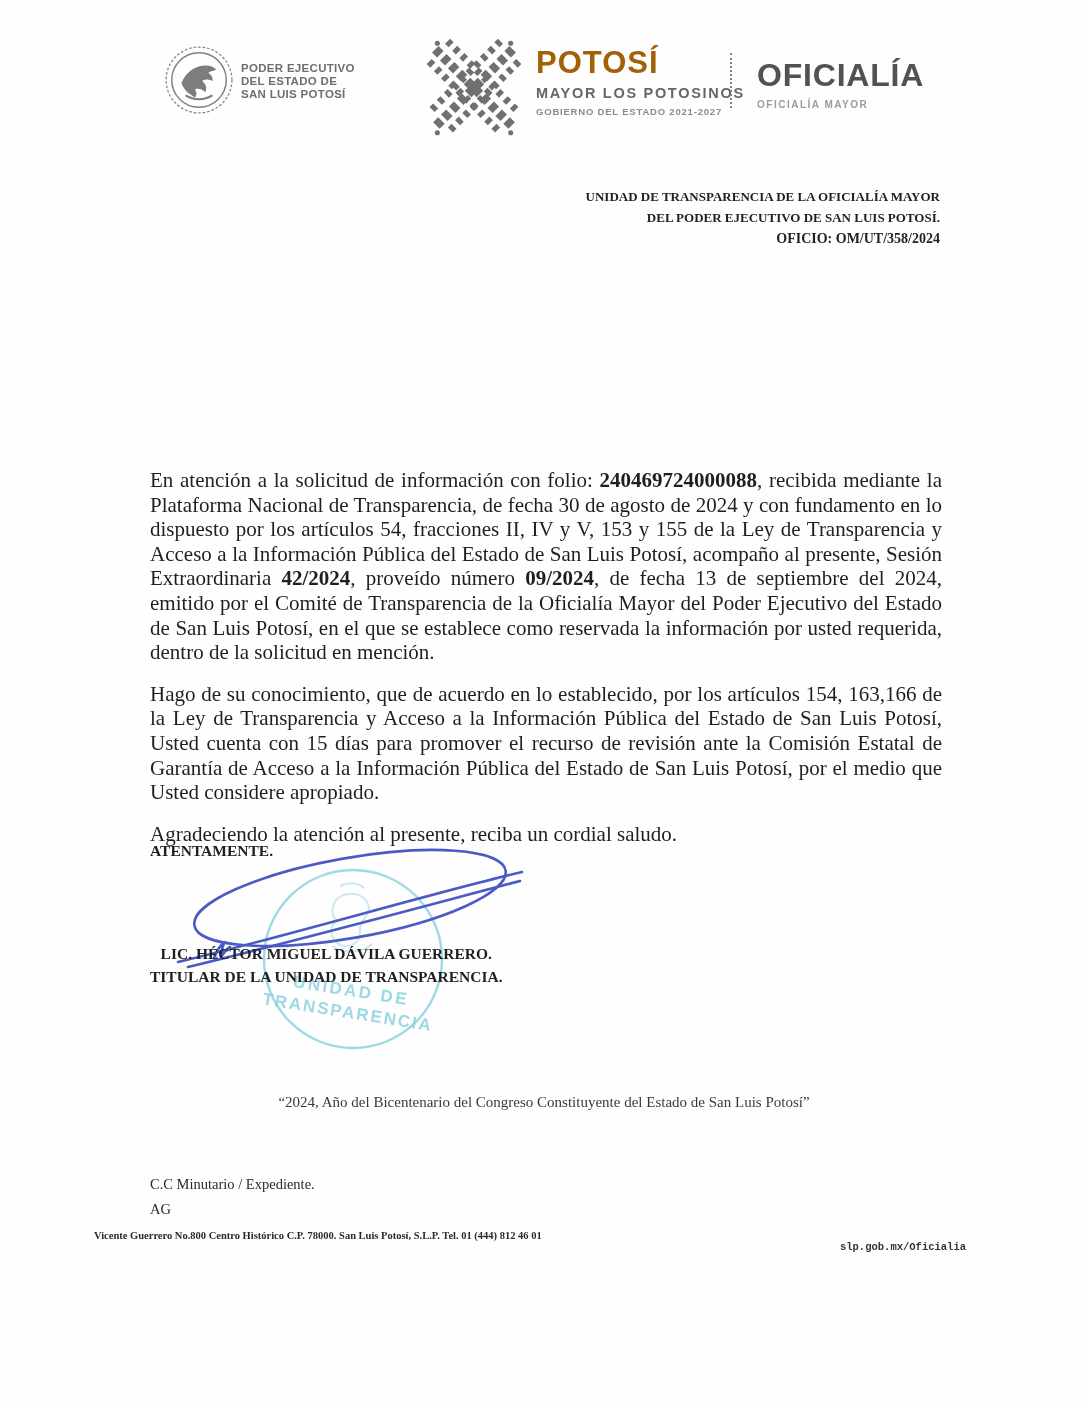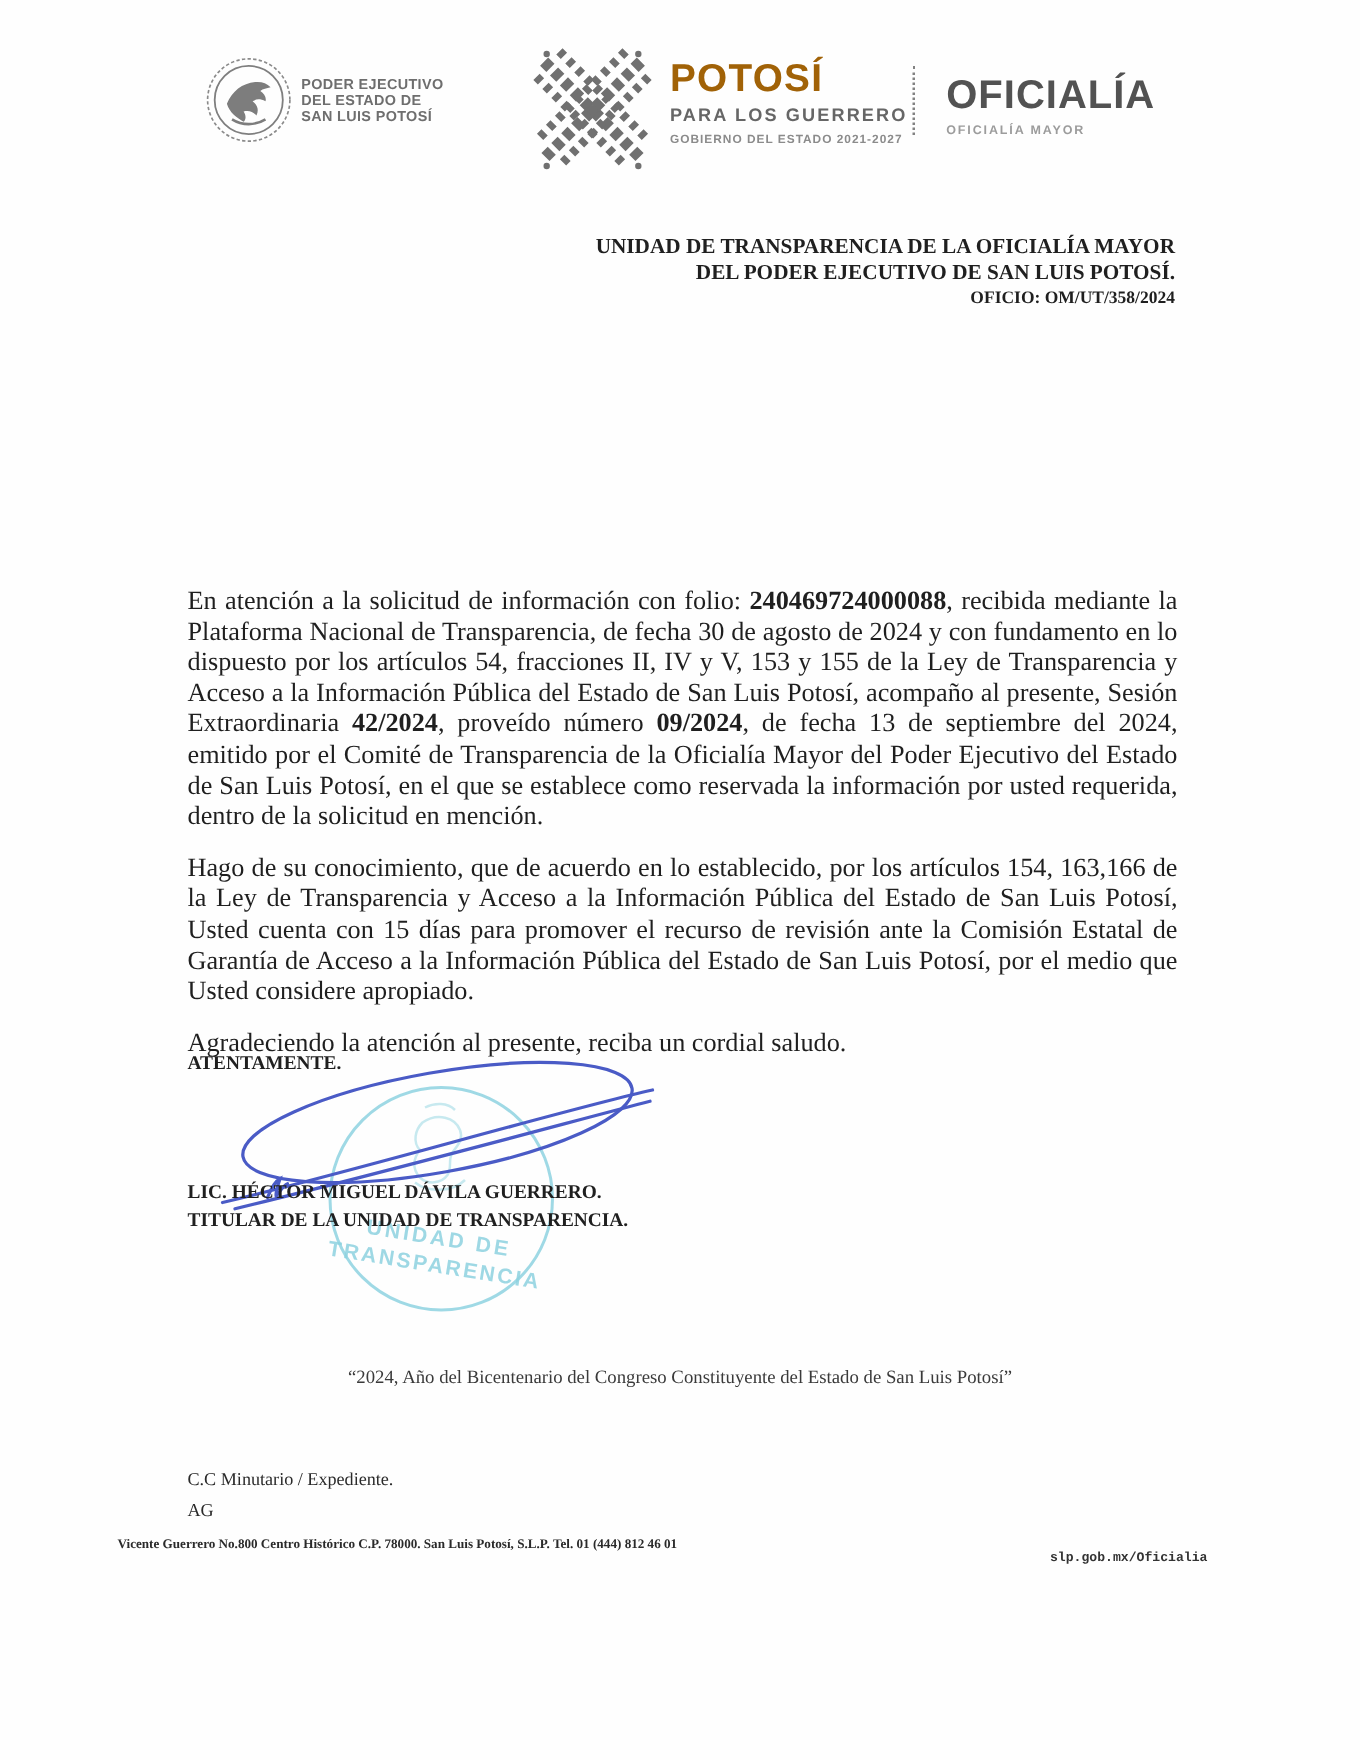--- a/index.html
+++ b/index.html
@@ -24,34 +24,34 @@
   .brand { position: absolute; left: 536px; top: 47px; font-family: "Liberation Sans", sans-serif; }
   .brand-name { font-size: 31px; font-weight: 800; color: #a16207; letter-spacing: 1px; line-height: 1; }
   .brand-slogan { font-size: 14.5px; font-weight: bold; color: #666666; letter-spacing: 1.7px; margin-top: 7px; }
   .brand-gov { font-size: 9.5px; font-weight: bold; color: #8b8b8b; letter-spacing: 0.8px; margin-top: 5px; }
   .logo-divider { position: absolute; left: 730px; top: 53px; height: 55px; width: 0; border-left: 2px dotted #828282; }
   .office { position: absolute; left: 757px; top: 59px; font-family: "Liberation Sans", sans-serif; }
   .office-name { font-size: 32px; font-weight: 800; color: #525252; letter-spacing: 0.8px; line-height: 1; }
   .office-sub { font-size: 10px; font-weight: bold; color: #9c9c9c; letter-spacing: 1.5px; margin-top: 8px; }
   
   .heading { position: absolute; right: 148px; top: 186px; text-align: right; font-weight: bold; }
-  .heading .l1, .heading .l2 { font-size: 17px; line-height: 21px; }
+  .heading .l1, .heading .l2 { font-size: 13px; line-height: 21px; }
   .heading .oficio { font-size: 14px; margin-top: 3px; }
   .heading .place-date { font-size: 12px; margin-top: 4px; }
   
   .recipient { position: absolute; left: 150px; top: 418px; font-weight: bold; font-size: 15.5px; line-height: 22.5px; }
   
   .letter-body { position: absolute; left: 150px; top: 468px; width: 792px; }
   .letter-body p { margin: 0 0 17px 0; font-size: 21px; line-height: 24.6px; text-align: justify; }
   .letter-body p.closing { text-align: left; }
   .bold { font-weight: bold; }
   
   .atentamente { position: absolute; left: 150px; top: 842px; font-weight: bold; font-size: 15.5px; z-index: 3; }
   .sig-svg { position: absolute; left: 150px; top: 846px; width: 400px; height: 218px; z-index: 1; }
-  .signer { position: absolute; left: 150px; top: 943px; font-weight: bold; font-size: 15.5px; line-height: 22.5px; z-index: 2; }
+  .signer { position: absolute; left: 150px; top: 943px; font-weight: bold; font-size: 15.5px; line-height: 22.5px; z-index: 2; text-align: center; }
   
   .motto { position: absolute; left: 0; top: 1094px; width: 100%; text-align: center; font-size: 15px; color: #3a3a3a; }
   .cc-block { position: absolute; left: 150px; top: 1172px; font-size: 14.5px; line-height: 25px; color: #2a2a2a; }
   .address { position: absolute; left: 94px; top: 1230px; font-size: 10.5px; font-weight: bold; color: #2a2a2a; }
   .website { position: absolute; right: 122px; top: 1241px; font-family: "Liberation Mono", "DejaVu Sans Mono", monospace; font-size: 10.5px; font-weight: bold; color: #333333; }
 </style>
 </head>
 <body>
 
 <div class="page">
@@ -80,21 +80,21 @@
     <g fill="#707070">
       <circle cx="50" cy="54" r="4"></circle>
       <circle cx="14" cy="10" r="2.5"></circle>
       <circle cx="86" cy="10" r="2.5"></circle>
       <circle cx="14" cy="98" r="2.5"></circle>
       <circle cx="86" cy="98" r="2.5"></circle>
     </g>
   </svg>
   <div class="brand">
     <div class="brand-name">POTOSÍ</div>
-    <div class="brand-slogan">PARA LOS GUERRERO</div>
+    <div class="brand-slogan">MAYOR LOS POTOSINOS</div>
     <div class="brand-gov">GOBIERNO DEL ESTADO 2021-2027</div>
   </div>
 
   <div class="logo-divider"></div>
 
   <div class="office">
     <div class="office-name">OFICIALÍA</div>
     <div class="office-sub">OFICIALÍA MAYOR</div>
   </div>
 

